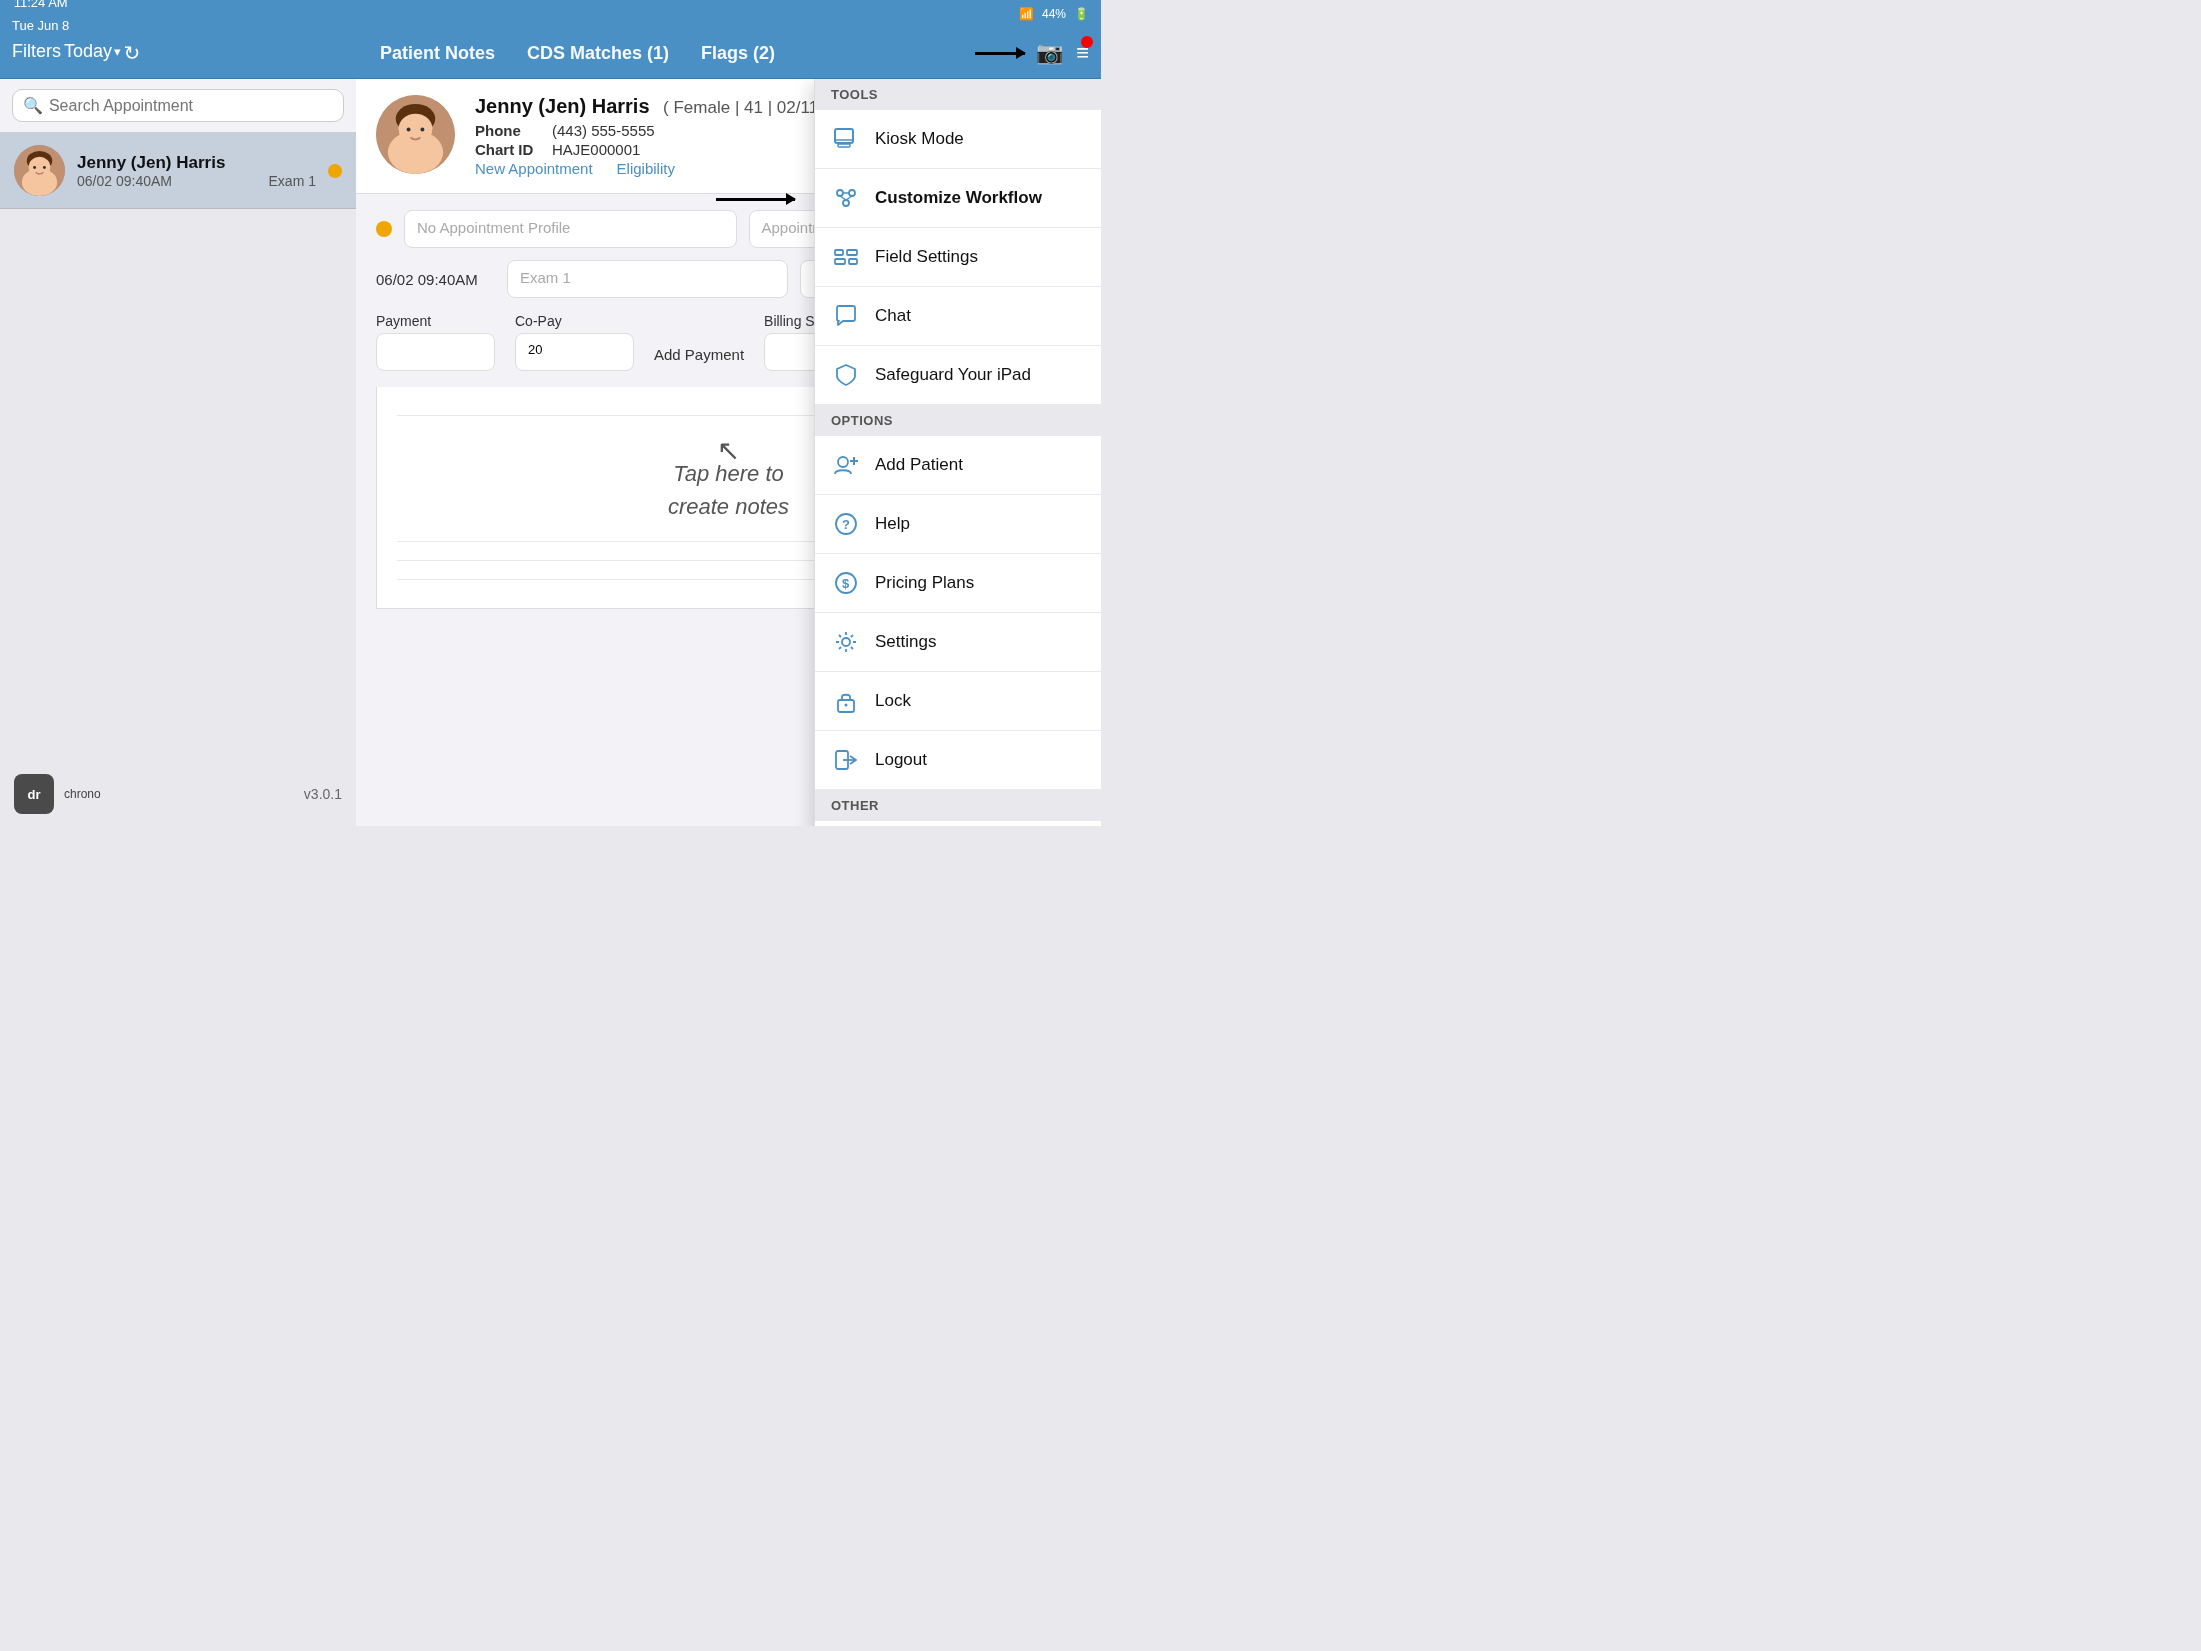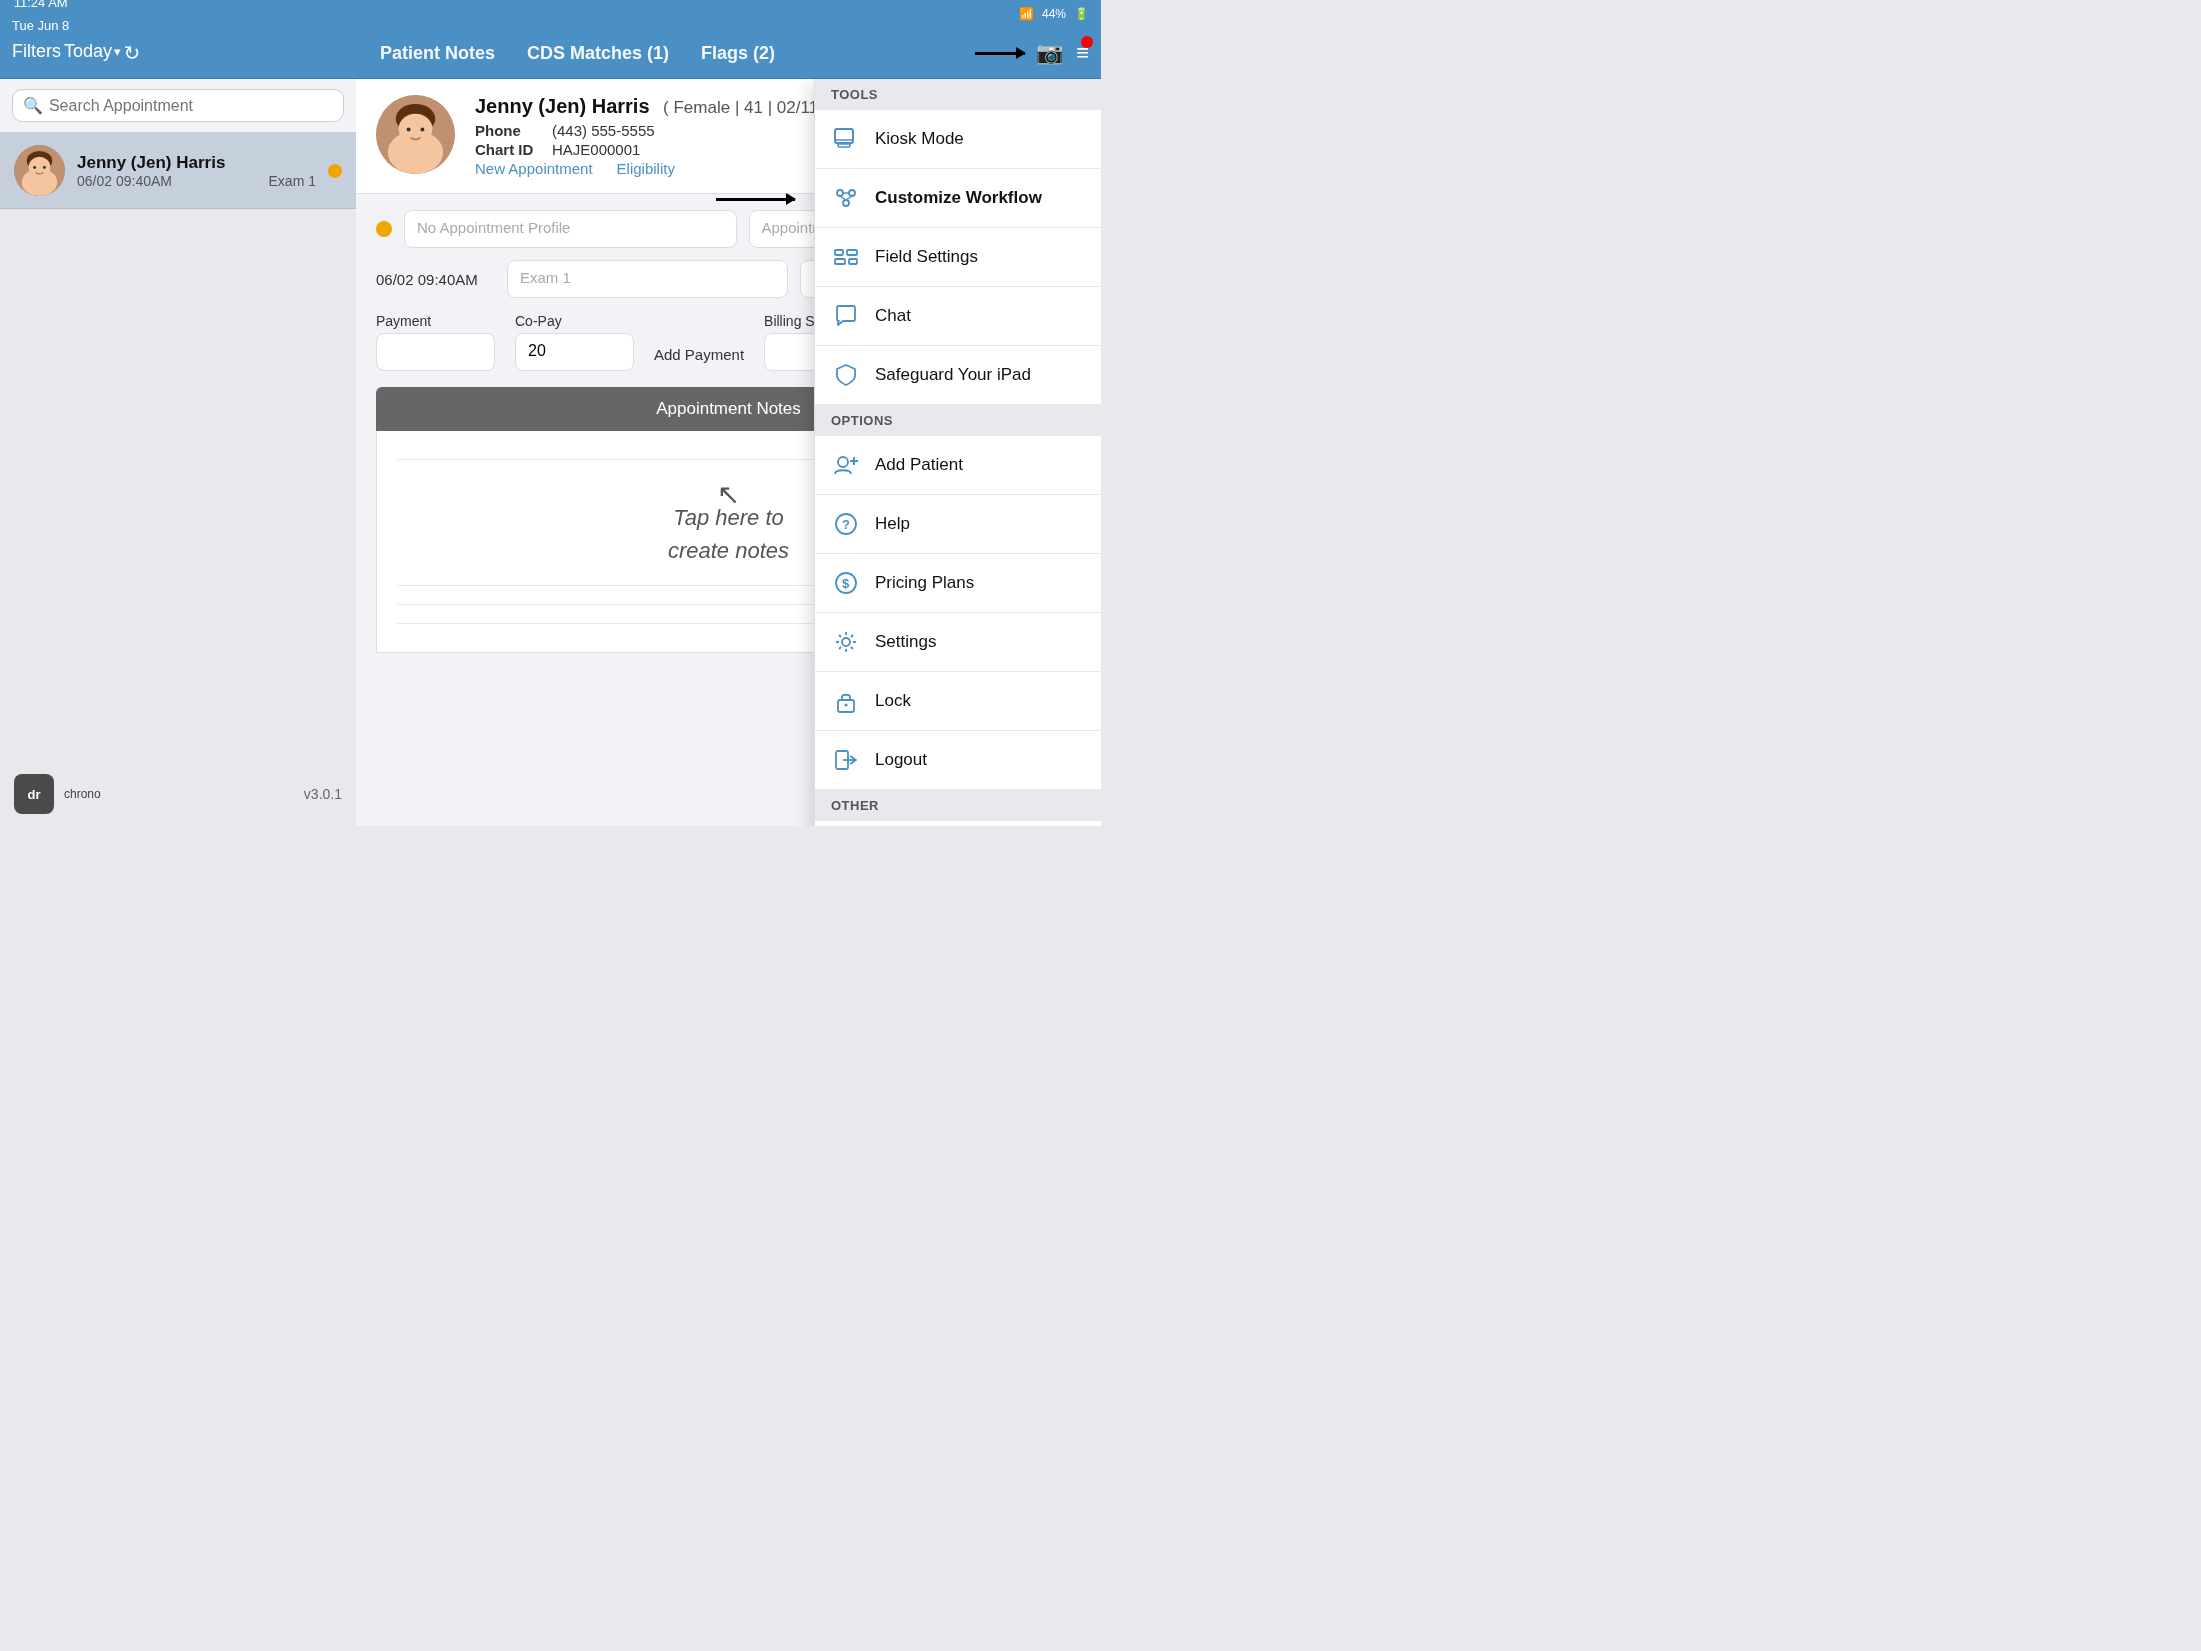--- a/index.html
+++ b/index.html
@@ -234,21 +234,21 @@
       padding: 8px 12px; font-size: 15px; color: #555; min-height: 38px;
     }
     .appt-time-label { font-size: 15px; color: #333; min-width: 119px; }
     .payment-section {
       display: flex; gap: 20px; margin-top: 8px; align-items: flex-end; flex-wrap: wrap;
     }
     .payment-group { display: flex; flex-direction: column; gap: 4px; }
     .payment-label { font-size: 14px; color: #333; font-weight: 500; }
     .payment-field {
       background: white; border: 1px solid #ddd; border-radius: 8px;
-      padding: 8px 12px; font-size: 16px; min-height: 38px; min-width: 119px;
+      padding: 8px 12px; font-size: 13px; min-height: 38px; min-width: 119px;
     }
     .add-payment-btn {
       font-size: 15px; color: #333; background: none; border: none; cursor: pointer;
       padding: 8px 0;
       margin-top: 28px;
     }
 
     #appt-notes-header {
       background: #666;
       color: white;
@@ -493,23 +493,20 @@
           </div>
         </div>
         <button class="add-payment-btn">Add Payment</button>
         <div class="payment-group">
           <div class="payment-label">Billing Statu...</div>
           <div class="payment-field"></div>
         </div>
       </div>
     </div>
 
-    <div id="appt-notes-header">
-      <span>Appointment Notes</span>
-    </div>
     <div id="appt-notes-body">
       <div class="appt-notes-lines">
         <div class="appt-line"></div>
         <div style="display:flex;flex-direction:column;align-items:center;margin:0;">
           <div class="curved-arrow">↖</div>
           <div class="tap-notes-text">
             <span>Tap here to</span><br>
             <span>create notes</span>
           </div>
         </div>

